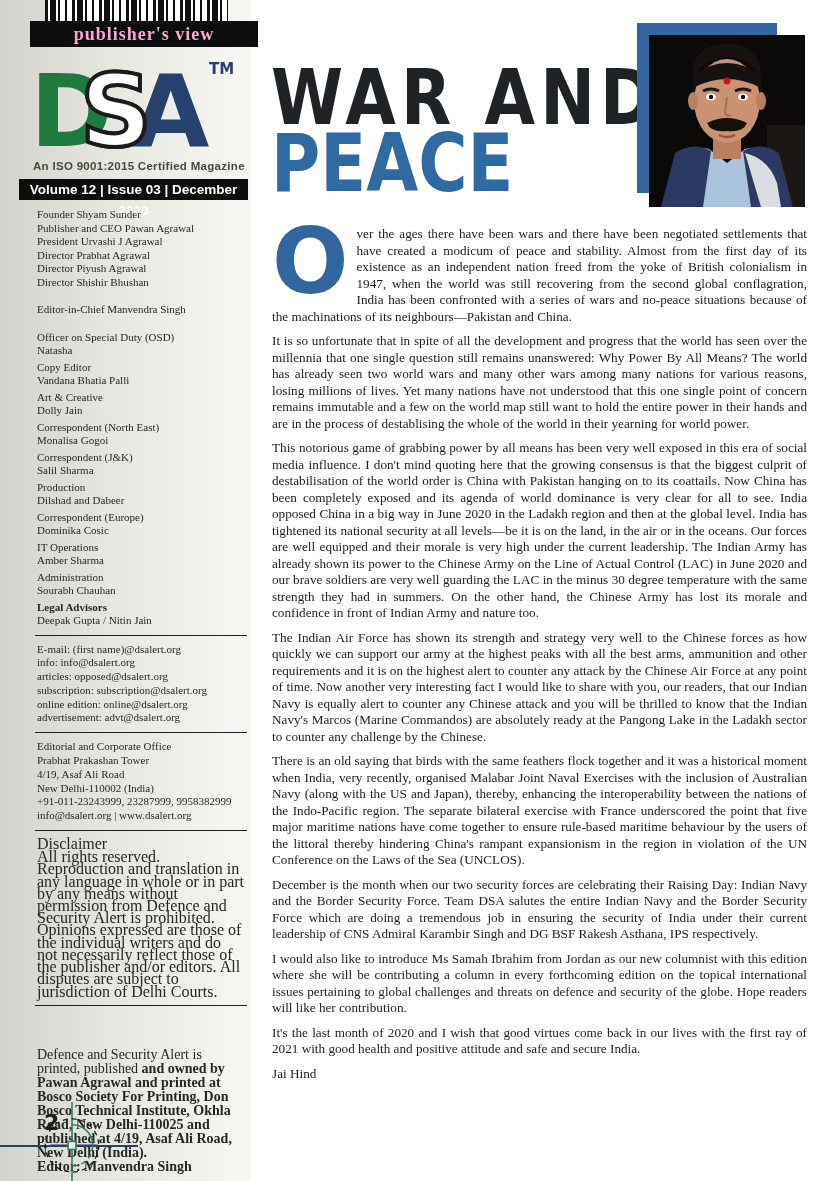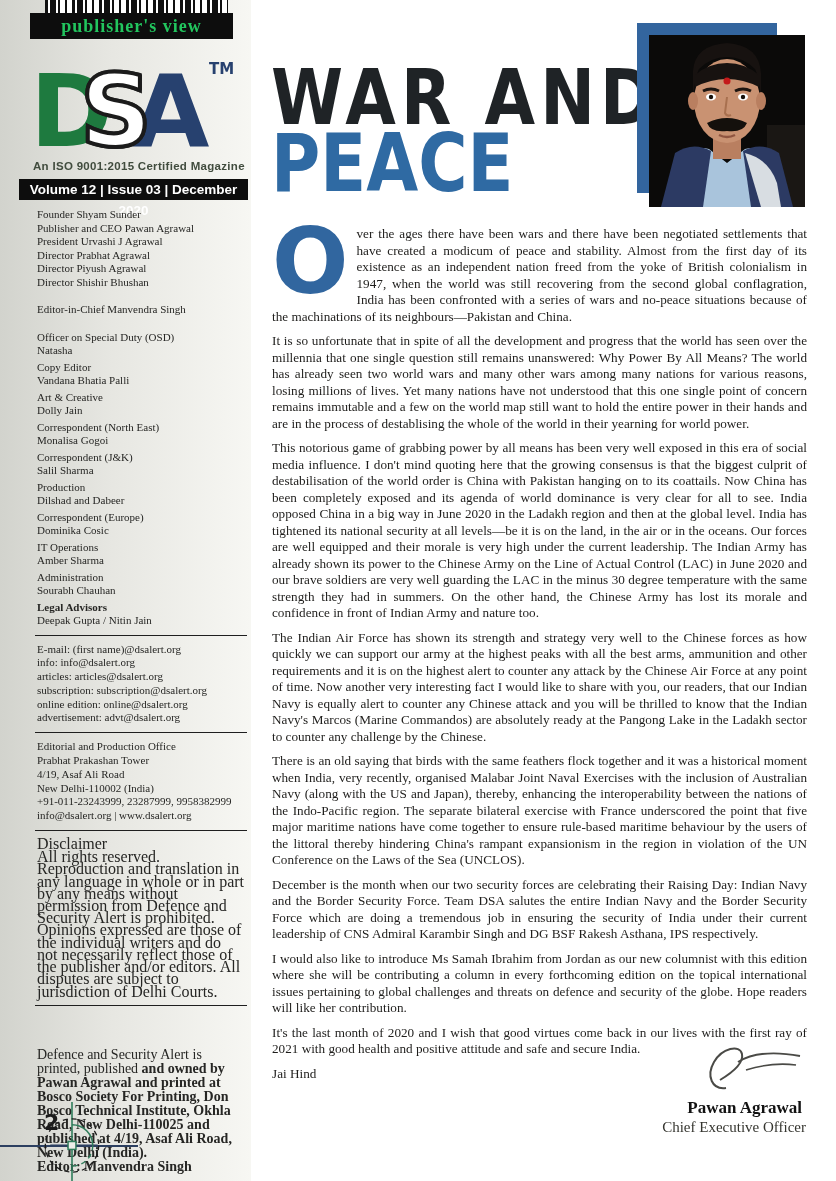--- a/index.html
+++ b/index.html
@@ -4,22 +4,22 @@
 <style>
   html,body{margin:0;padding:0;background:#888;}
   .page{position:relative;width:836px;height:1181px;background:#fff;overflow:hidden;
         font-family:"Liberation Serif","DejaVu Serif",serif;margin:0 auto;}
   
   .left-rail{position:absolute;left:0;top:0;width:251px;height:1181px;
              background:linear-gradient(90deg,#d2d3cd 0%,#e7e7e2 45%,#f7f7f3 100%);}
   .barcode{position:absolute;left:45px;top:0;width:183px;height:33px;
            background:repeating-linear-gradient(90deg,#101010 0 3px,#fff 3px 5px,#101010 5px 11px,
            #fff 11px 13px,#101010 13px 15px,#fff 15px 20px,#101010 20px 22px,#fff 22px 27px);}
-  .pub-label{position:absolute;left:30px;top:13px;width:203px;height:26px;background:#0d0d0d;
-             color:#22c55e;font:bold 18px/26px "Liberation Serif",serif;text-align:center;letter-spacing:1px;}
+  .pub-label{position:absolute;left:30px;top:21px;width:228px;height:26px;background:#0d0d0d;
+             color:#f9a8d4;font:bold 18px/26px "Liberation Serif",serif;text-align:center;letter-spacing:1px;}
   .logo{position:absolute;left:30px;top:64px;width:215px;height:96px;}
   .logo span{position:absolute;top:0;font-family:"DejaVu Sans","Liberation Sans",sans-serif;
              font-weight:bold;font-size:100px;line-height:96px;}
   .logo .ld{left:0;color:#1e7a3f;z-index:1;}
   .logo .la{left:102px;color:#27416f;z-index:2;}
   .logo .ls{left:50px;color:#fff;z-index:3;-webkit-text-stroke:4px #1b1b1b;
             text-shadow:2px 0 #1b1b1b,-2px 0 #1b1b1b,0 2px #1b1b1b,0 -2px #1b1b1b;}
   .logo .tm{left:179px;top:-2px;font-size:15px;line-height:14px;color:#27416f;z-index:4;}
   .iso-line{position:absolute;left:33px;top:160px;font:bold 11.5px "Liberation Sans",sans-serif;
             color:#414c3e;letter-spacing:0.3px;}
@@ -143,28 +143,28 @@
           <div class="role-pair">
             <div class="role">Legal Advisors</div>
             <div class="name">Deepak Gupta / Nitin Jain</div>
           </div>
         </div>
       <hr>
       <div class="emails">
 
       <div>E-mail: (first name)@dsalert.org</div>
           <div>info: info@dsalert.org</div>
-          <div>articles: articles@dsalert.org</div>
+          <div>articles: opposed@dsalert.org</div>
           <div>subscription: subscription@dsalert.org</div>
           <div>online edition: online@dsalert.org</div>
           <div>advertisement: advt@dsalert.org</div>
         </div>
       <hr>
       <div class="office">
-        <div>Editorial and Production Office</div>
+        <div>Editorial and Corporate Office</div>
         <div>
 
         <div>Prabhat Prakashan Tower</div>
             <div>4/19, Asaf Ali Road</div>
             <div>New Delhi-110002 (India)</div>
             <div>+91-011-23243999, 23287999, 9958382999</div>
             <div>info@dsalert.org | www.dsalert.org</div>
           </div>
       </div>
       <hr>
@@ -221,29 +221,20 @@
         <p>This notorious game of grabbing power by all means has been very well exposed in this era of social media influence. I don't mind quoting here that the growing consensus is that the biggest culprit of destabilisation of the world order is China with Pakistan hanging on to its coattails. Now China has been completely exposed and its agenda of world dominance is very clear for all to see. India opposed China in a big way in June 2020 in the Ladakh region and then at the global level. India has tightened its national security at all levels—be it is on the land, in the air or in the oceans. Our forces are well equipped and their morale is very high under the current leadership. The Indian Army has already shown its power to the Chinese Army on the Line of Actual Control (LAC) in June 2020 and our brave soldiers are very well guarding the LAC in the minus 30 degree temperature with the same strength they had in summers. On the other hand, the Chinese Army has lost its morale and confidence in front of Indian Army and nature too.</p>
         <p>The Indian Air Force has shown its strength and strategy very well to the Chinese forces as how quickly we can support our army at the highest peaks with all the best arms, ammunition and other requirements and it is on the highest alert to counter any attack by the Chinese Air Force at any point of time. Now another very interesting fact I would like to share with you, our readers, that our Indian Navy is equally alert to counter any Chinese attack and you will be thrilled to know that the Indian Navy's Marcos (Marine Commandos) are absolutely ready at the Pangong Lake in the Ladakh sector to counter any challenge by the Chinese.</p>
         <p>There is an old saying that birds with the same feathers flock together and it was a historical moment when India, very recently, organised Malabar Joint Naval Exercises with the inclusion of Australian Navy (along with the US and Japan), thereby, enhancing the interoperability between the nations of the Indo-Pacific region. The separate bilateral exercise with France underscored the point that five major maritime nations have come together to ensure rule-based maritime behaviour by the users of the littoral thereby hindering China's rampant expansionism in the region in violation of the UN Conference on the Laws of the Sea (UNCLOS).</p>
         <p>December is the month when our two security forces are celebrating their Raising Day: Indian Navy and the Border Security Force. Team DSA salutes the entire Indian Navy and the Border Security Force which are doing a tremendous job in ensuring the security of India under their current leadership of CNS Admiral Karambir Singh and DG BSF Rakesh Asthana, IPS respectively.</p>
         <p>I would also like to introduce Ms Samah Ibrahim from Jordan as our new columnist with this edition where she will be contributing a column in every forthcoming edition on the topical international issues pertaining to global challenges and threats on defence and security of the globe. Hope readers will like her contribution.</p>
         <p>It's the last month of 2020 and I wish that good virtues come back in our lives with the first ray of 2021 with good health and positive attitude and safe and secure India.</p>
       </div>
     <p class="closing">Jai Hind</p>
   </div>
 
-  <div class="sign-block">
-    <svg width="110" height="50" viewBox="0 0 110 50" xmlns="http://www.w3.org/2000/svg">
-      <path d="M28 46 C14 48 8 34 16 20 C24 6 42 2 44 12 C46 22 32 32 22 38" stroke="#4a4a46" stroke-width="2" fill="none"></path>
-      <path d="M40 20 C56 10 80 10 102 14" stroke="#4a4a46" stroke-width="2" fill="none"></path>
-      <path d="M48 28 C64 23 82 21 98 23" stroke="#4a4a46" stroke-width="1.6" fill="none"></path>
-    </svg>
-    <div class="sign-name">Pawan Agrawal</div>
-    <div class="sign-role">Chief Executive Officer</div>
-  </div>
 
   <div class="footer-rule"></div>
   <svg class="crosshair" viewBox="0 0 120 80" xmlns="http://www.w3.org/2000/svg">
     <line x1="60" y1="0" x2="60" y2="80" stroke="#2e7c5a" stroke-width="1.6"></line>
     <line x1="38" y1="44" x2="86" y2="44" stroke="#2c3f60" stroke-width="1.8"></line>
     <path d="M60 23 A21 21 0 0 1 81 44" stroke="#2e7c5a" stroke-width="1.6" fill="none"></path>
     <path d="M81 44 A21 21 0 0 1 60 65" stroke="#2e7c5a" stroke-width="1.4" fill="none" stroke-dasharray="5 4"></path>
     <circle cx="60" cy="44" r="27" stroke="#1c1c1c" stroke-width="1.3" fill="none" stroke-dasharray="5 4"></circle>
     <rect x="56" y="40" width="8" height="8" fill="#edeee9" stroke="#2e7c5a" stroke-width="1.5"></rect>
   </svg>

